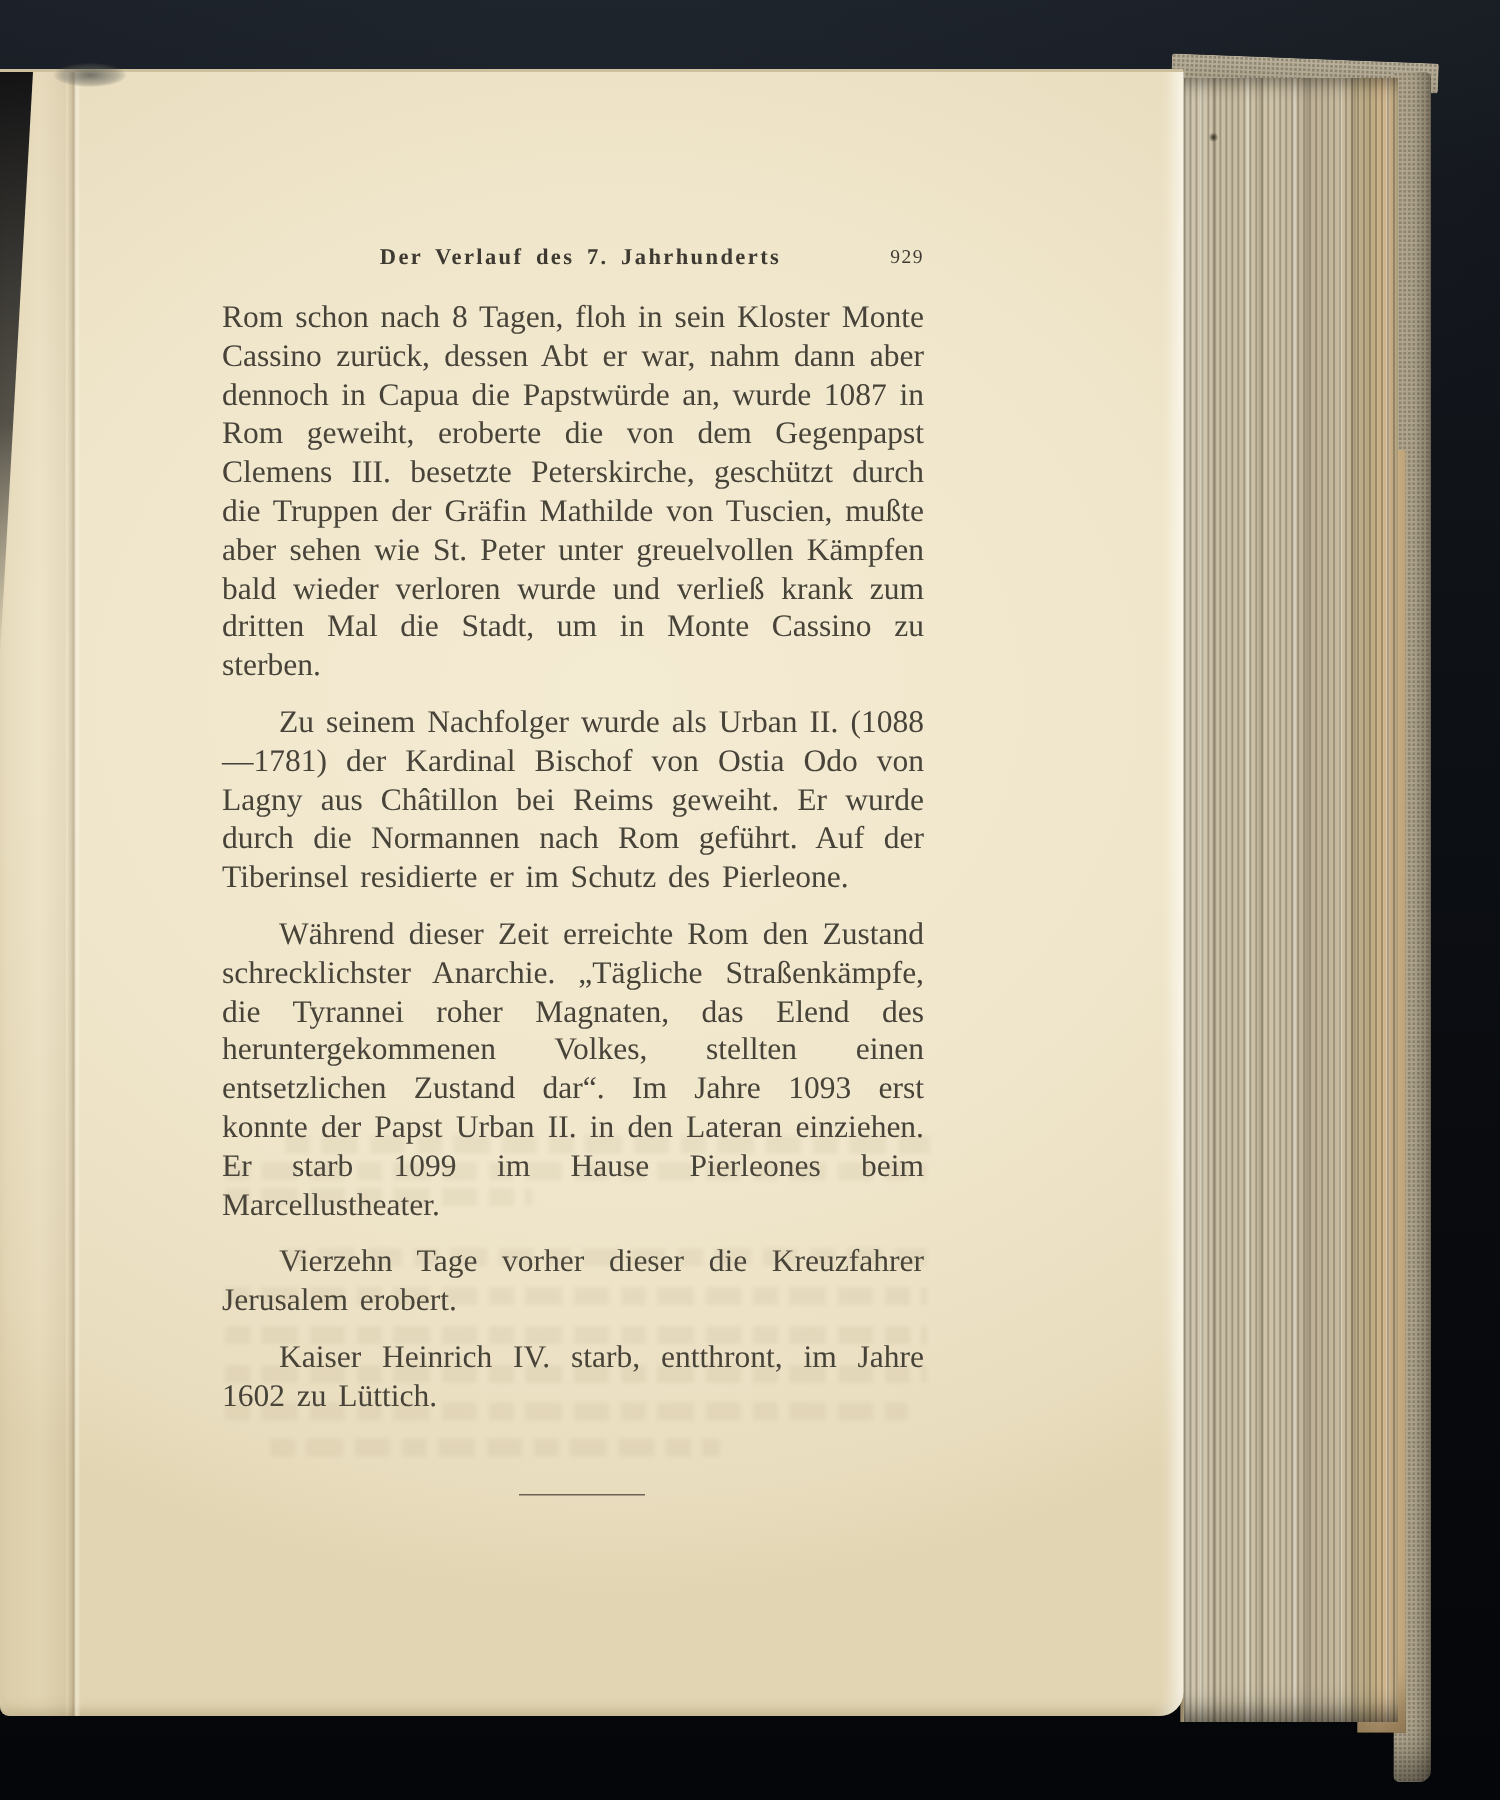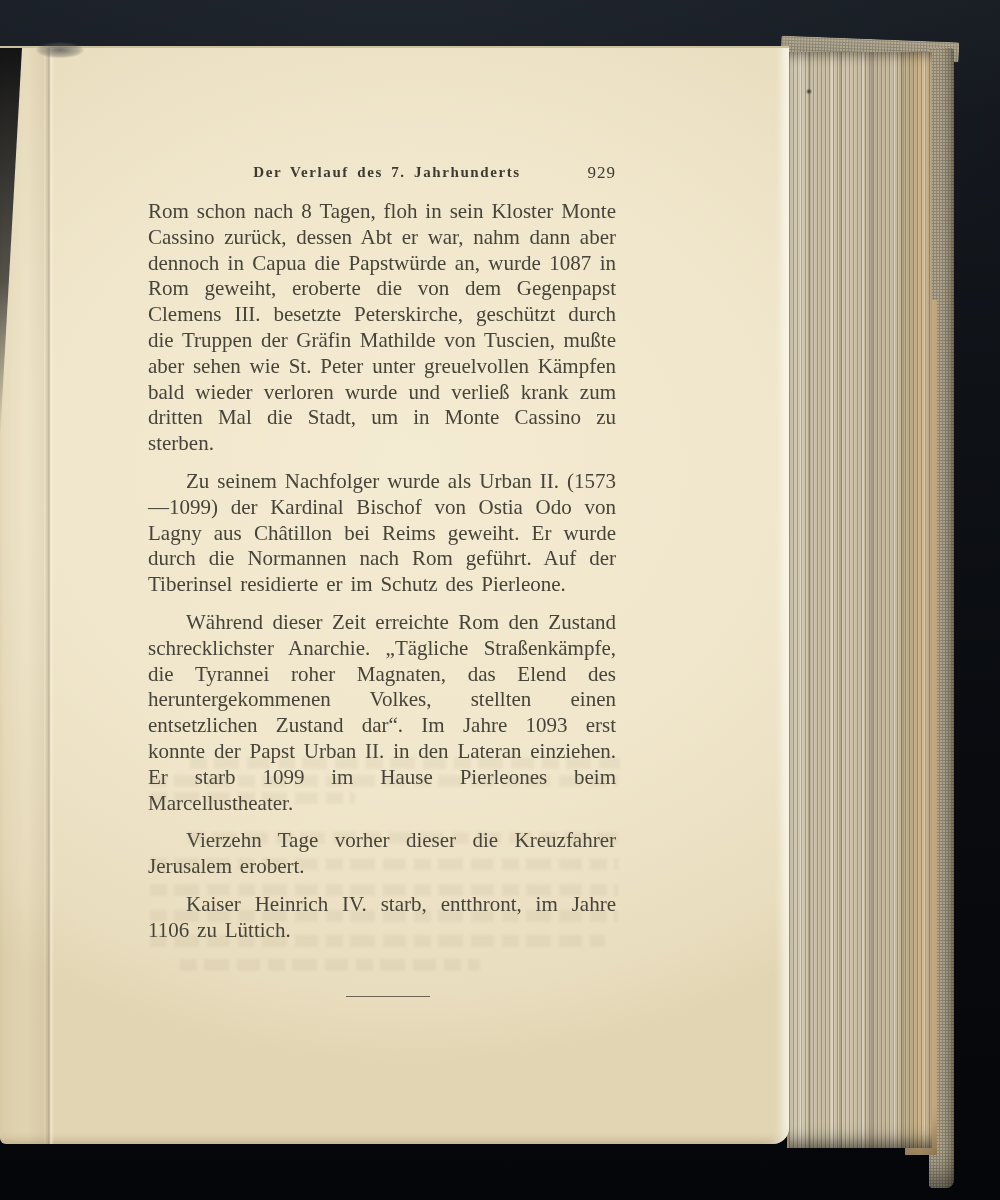--- a/index.html
+++ b/index.html
@@ -89,21 +89,21 @@
   .running-header{
     position:absolute;top:116px;left:148px;width:468px;height:22px;
     color:#3e3a32;
   }
   .running-title{
     display:block;text-align:center;padding-left:10px;
     font-weight:bold;font-size:15px;letter-spacing:1.6px;word-spacing:3px;
   }
   .folio{
     position:absolute;right:0;top:-1px;
-    font-size:17px;letter-spacing:1px;color:#3e3a32;
+    font-size:13px;letter-spacing:1px;color:#3e3a32;
   }
   .text-block{
     position:absolute;top:151px;left:148px;width:468px;
     font-size:21px;line-height:25.8px;
     color:#474339;
     text-align:justify;
     word-spacing:2.6px;
   }
   .text-block p{margin:0;text-indent:38px;}
   .text-block p:first-child{text-indent:0;}
@@ -143,24 +143,24 @@
     <div class="corner-wedge"></div>
     <div class="edge-smudge"></div>
 
     <div class="running-header">
       <span class="running-title">Der Verlauf des 7. Jahrhunderts</span>
       <span class="folio">929</span>
     </div>
 
     <div class="text-block">
       <p>Rom schon nach 8 Tagen, floh in sein Kloster Monte Cassino zurück, dessen Abt er war, nahm dann aber dennoch in Capua die Papstwürde an, wurde 1087 in Rom geweiht, eroberte die von dem Gegenpapst Clemens III. besetzte Peterskirche, geschützt durch die Truppen der Gräfin Mathilde von Tuscien, mußte aber sehen wie St. Peter unter greuelvollen Kämpfen bald wieder verloren wurde und verließ krank zum dritten Mal die Stadt, um in Monte Cassino zu sterben.</p>
-      <p>Zu seinem Nachfolger wurde als Urban II. (1573—1099) der Kardinal Bischof von Ostia Odo von Lagny aus Châtillon bei Reims geweiht. Er wurde durch die Normannen nach Rom geführt. Auf der Tiberinsel residierte er im Schutz des Pierleone.</p>
+      <p>Zu seinem Nachfolger wurde als Urban II. (1088—1781) der Kardinal Bischof von Ostia Odo von Lagny aus Châtillon bei Reims geweiht. Er wurde durch die Normannen nach Rom geführt. Auf der Tiberinsel residierte er im Schutz des Pierleone.</p>
       <p>Während dieser Zeit erreichte Rom den Zustand schrecklichster Anarchie. „Tägliche Straßenkämpfe, die Tyrannei roher Magnaten, das Elend des heruntergekommenen Volkes, stellten einen entsetzlichen Zustand dar“. Im Jahre 1093 erst konnte der Papst Urban II. in den Lateran einziehen. Er starb 1099 im Hause Pierleones beim Marcellustheater.</p>
       <p>Vierzehn Tage vorher dieser die Kreuzfahrer Jerusalem erobert.</p>
-      <p>Kaiser Heinrich IV. starb, entthront, im Jahre 1106 zu Lüttich.</p>
+      <p>Kaiser Heinrich IV. starb, entthront, im Jahre 1602 zu Lüttich.</p>
       <hr class="divider">
     </div>
 
     <div class="ghost" style="top:709px;left:190px;width:430px;"></div>
     <div class="ghost" style="top:727px;left:150px;width:468px;"></div>
     <div class="ghost" style="top:744px;left:150px;width:205px;"></div>
     <div class="ghost" style="top:784px;left:188px;width:430px;"></div>
     <div class="ghost" style="top:810px;left:150px;width:468px;"></div>
     <div class="ghost" style="top:836px;left:150px;width:468px;"></div>
     <div class="ghost" style="top:862px;left:150px;width:468px;"></div>

